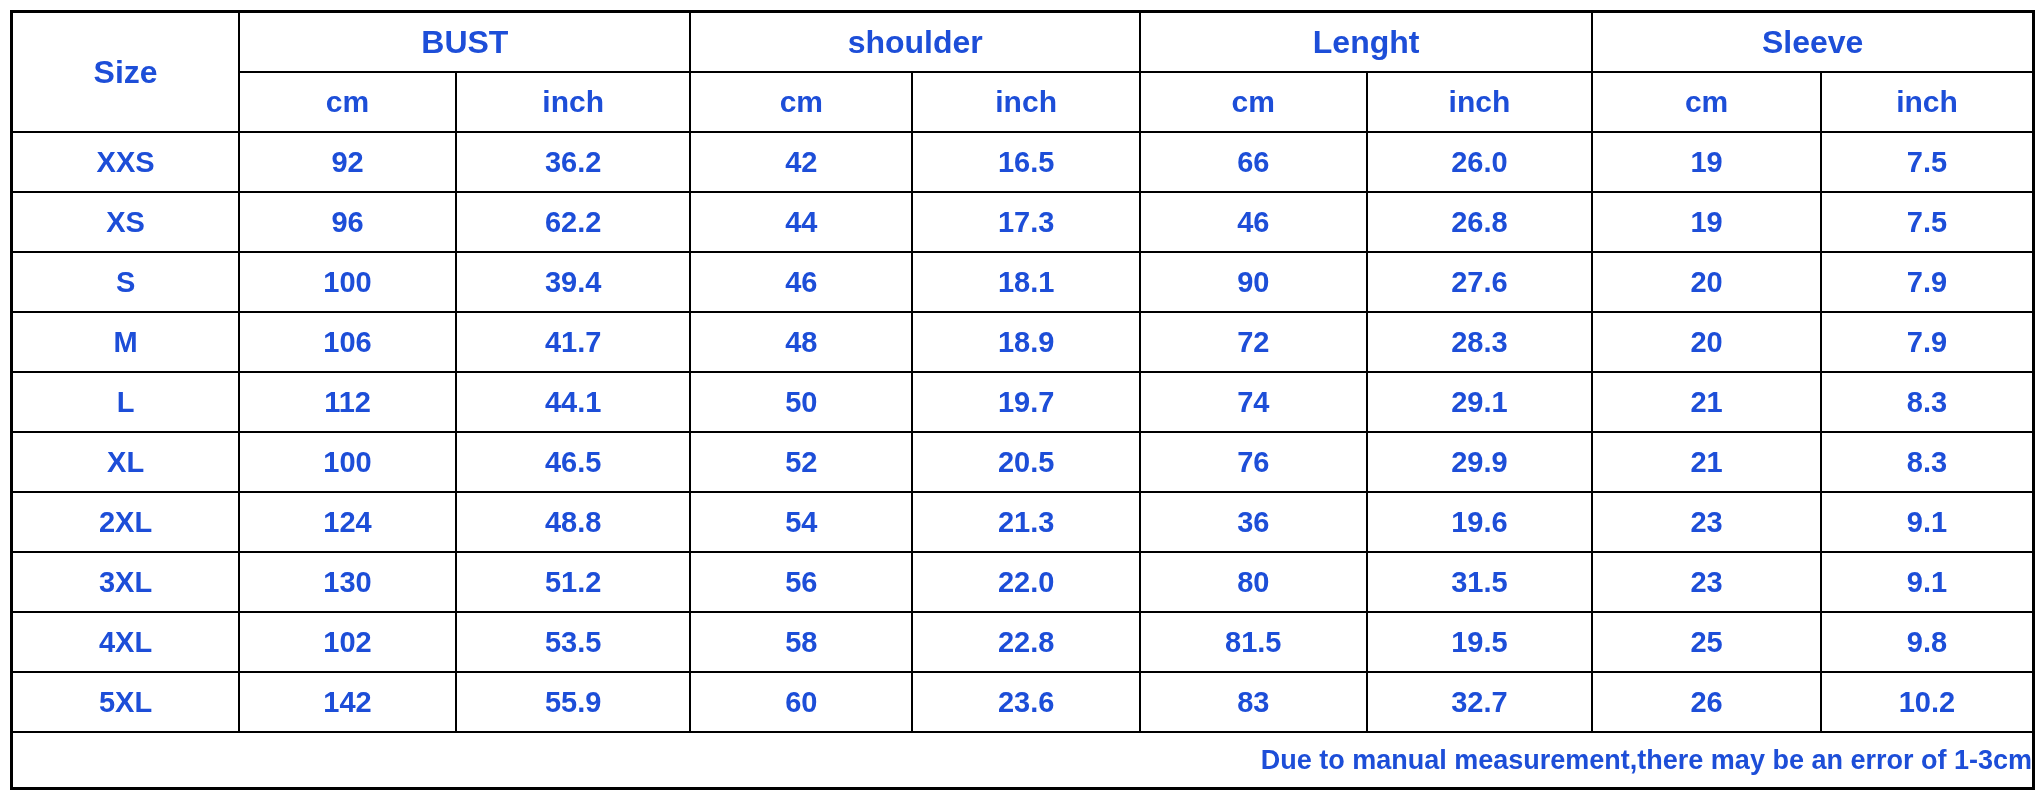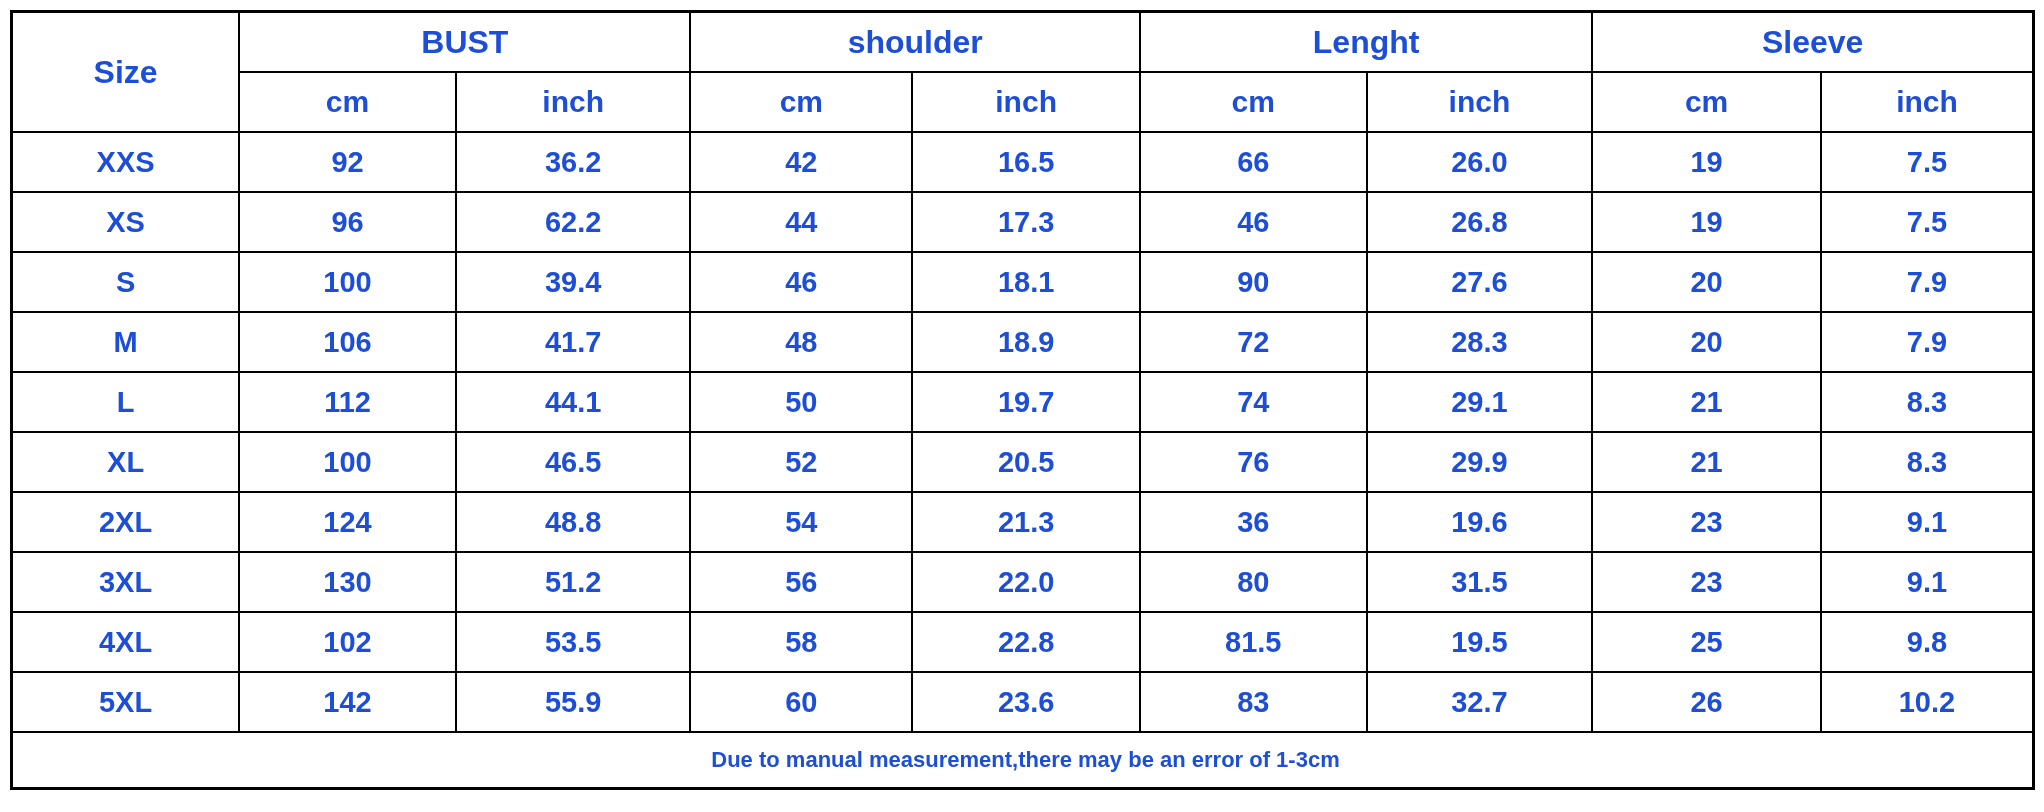--- a/index.html
+++ b/index.html
@@ -42,22 +42,22 @@
     height: 58px;
     font-size: 30px;
     border-radius: 18px;
   }
   tr.data-row td {
     height: 58px;
     font-size: 29px;
   }
   tr.footer-row td {
     height: 54px;
-    font-size: 22px;
-    text-align: center;
+    font-size: 27px;
+    text-align: right;
     padding-left: 6px;
   }
   th.size-head {
     font-size: 32px;
   }
 </style>
 </head>
 <body>
 
 <div class="page">

